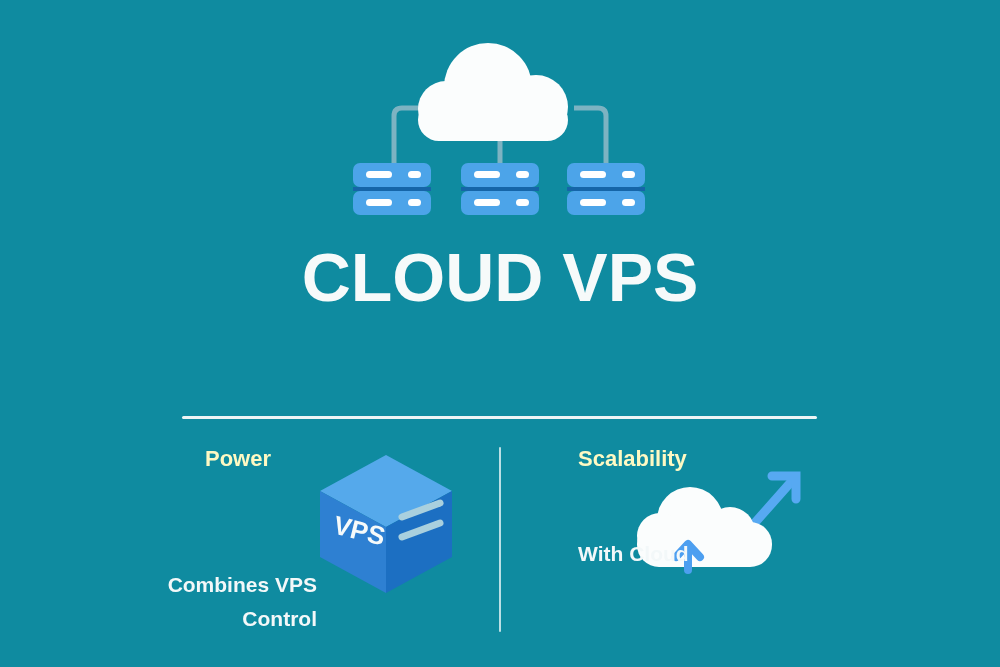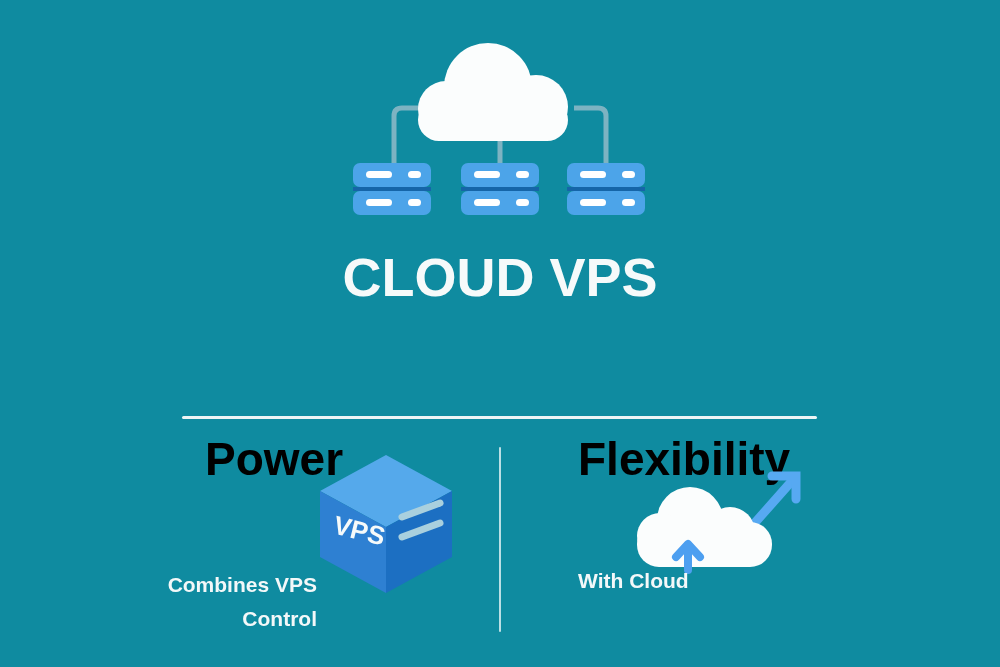--- a/index.html
+++ b/index.html
@@ -14,50 +14,50 @@
 
   
   #network-illo { left: 340px; top: 35px; }
 
   
   #page-title {
     left: 0; top: 238px; width: 1000px;
     text-align: center;
     color: #F6FAFA;
     font-weight: bold;
-    font-size: 54px;
+    font-size: 68px;
     line-height: 78px;
     letter-spacing: 0px;
   }
 
   
   #h-divider {
     left: 182px; top: 416px; width: 635px; height: 3px;
     background: #EDF5F6; border-radius: 2px;
   }
   #v-divider {
     left: 499px; top: 447px; width: 2px; height: 185px;
     background: rgba(255,255,255,0.72); border-radius: 1px;
   }
 
   
   .col-heading {
-    color: #000000; font-weight: bold;
-    font-size: 46px; line-height: 36px;
+    color: #fef9c3; font-weight: bold;
+    font-size: 22px; line-height: 36px;
   }
   #power-heading { left: 205px; top: 441px; }
   #flexibility-heading { left: 578px; top: 441px; }
 
   
   .caption {
     color: #F3F8F9; font-weight: bold;
     font-size: 21px; line-height: 34px;
   }
   #power-caption { right: 683px; top: 568px; text-align: right; width: 300px; }
-  #flexibility-caption { left: 578px; top: 564px; text-align: left; width: 300px; }
+  #flexibility-caption { left: 578px; top: 537px; text-align: left; width: 300px; }
 
   
   #vps-cube { left: 318px; top: 453px; }
   #cloud-growth { left: 615px; top: 452px; }
 
   svg text { font-family: "Liberation Sans", sans-serif; }
 </style>
 </head>
 <body>
 
@@ -125,21 +125,21 @@
     <line x1="84" y1="84" x2="122" y2="70" stroke="#A9D0DE"></line>
   </g>
   <text transform="translate(14,80) rotate(14)" font-size="26" font-weight="bold" fill="#F6FAFA">VPS</text>
 </svg>
 
 <div id="power-caption" class="abs caption">
   <div>Combines VPS</div>
   <div>Control</div>
 </div>
 
-<div id="flexibility-heading" class="abs col-heading">Flexibility</div>
+<div id="flexibility-heading" class="abs col-heading">Scalability</div>
 
 <svg id="cloud-growth" class="abs" width="200" height="125" viewBox="0 0 200 125">
 
   <g stroke="#57A9F2" stroke-width="9" fill="none">
     <line x1="122" y1="91" x2="176" y2="30" stroke-linecap="round" stroke="#57A9F2"></line>
     <path d="M 157,24 L 181,24 L 181,47" stroke-linejoin="miter" stroke-linecap="round" stroke="#57A9F2"></path>
   </g>
 
   <g fill="#FBFDFD">
     <circle cx="75" cy="68" r="33" fill="#FBFDFD"></circle>

